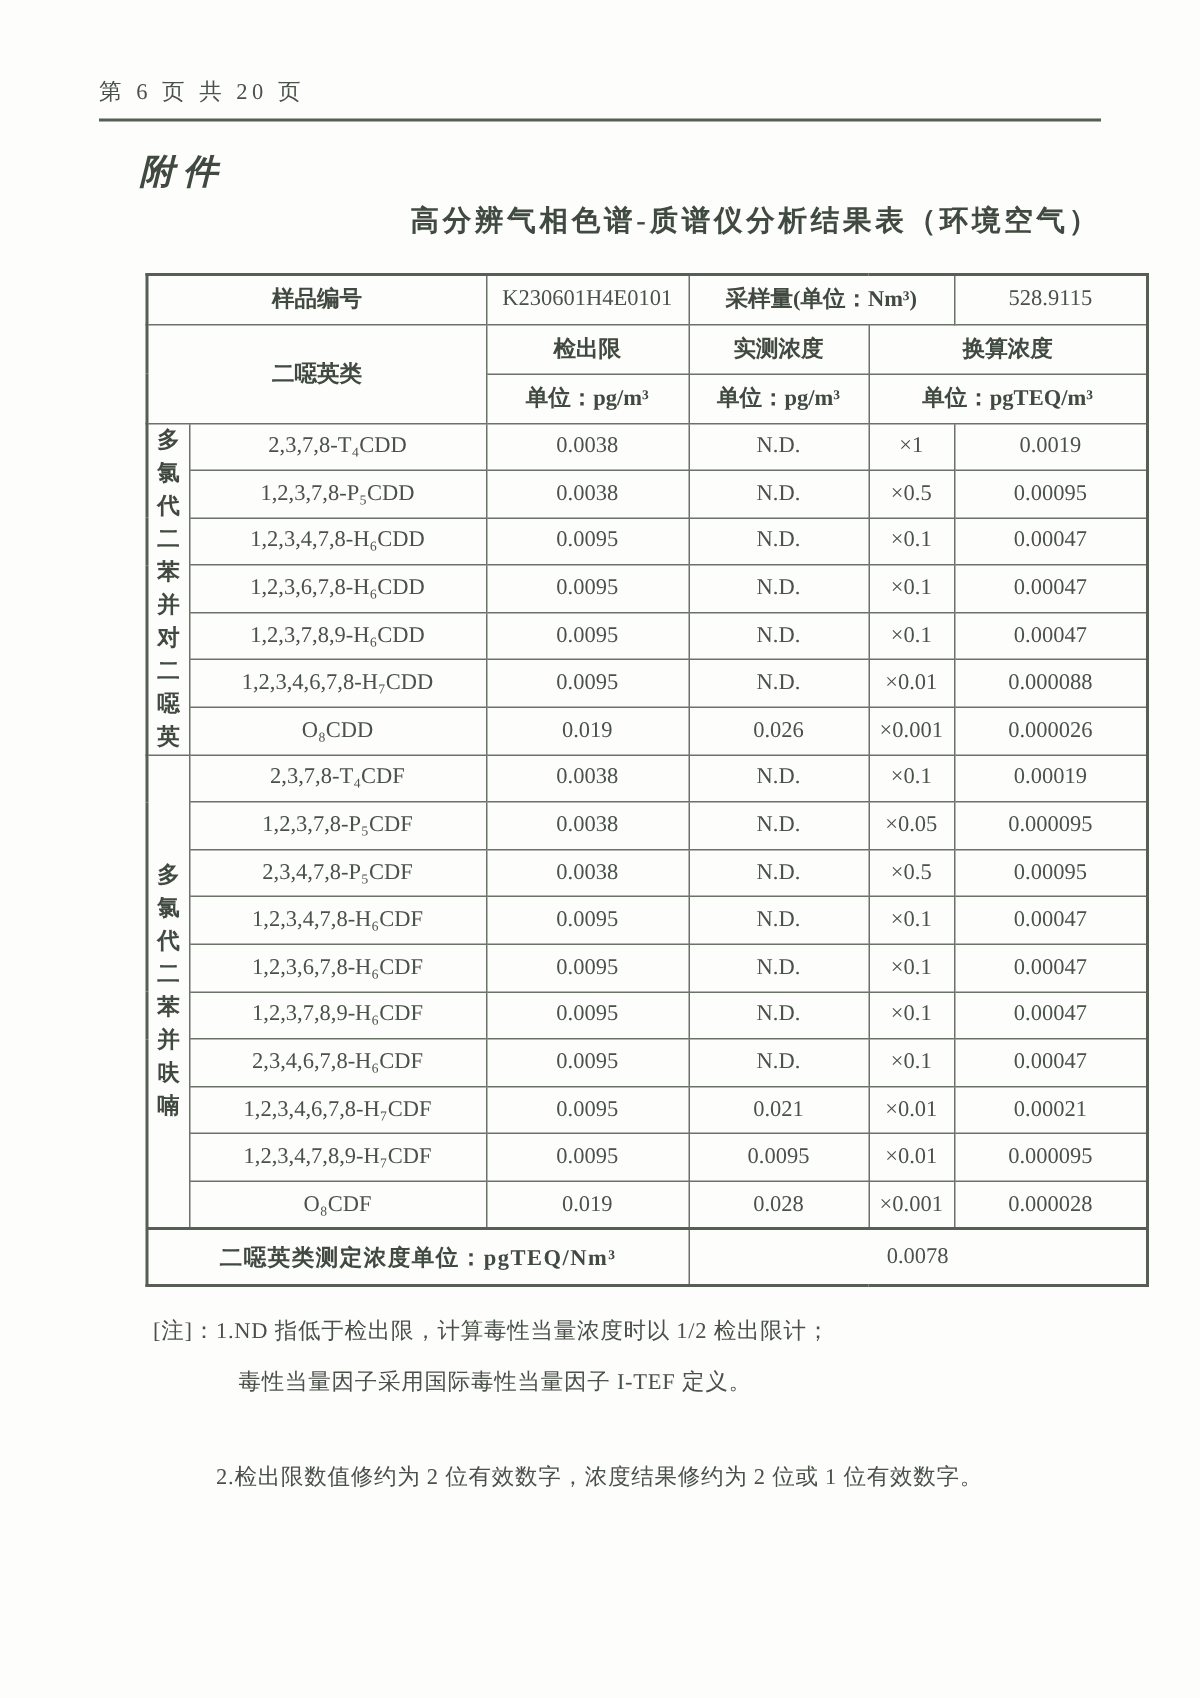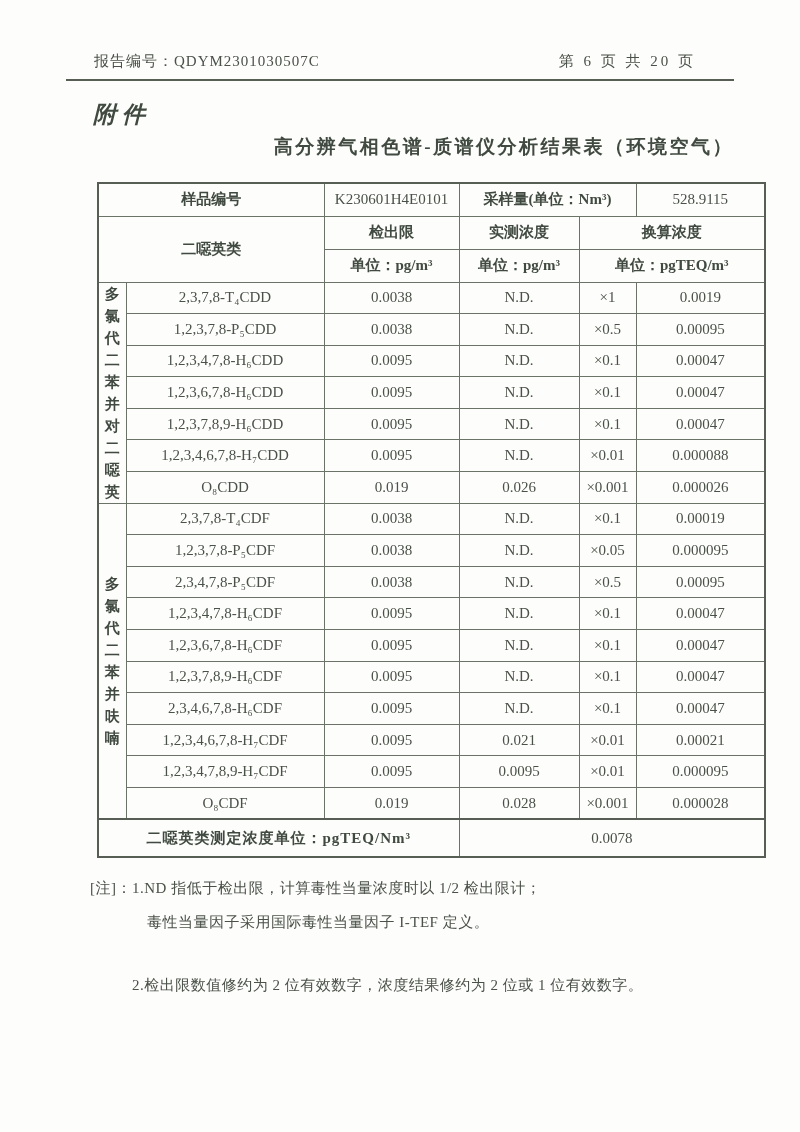--- a/index.html
+++ b/index.html
@@ -68,34 +68,33 @@
     word-break:break-all;line-height:22px;
     font-weight:bold;font-size:15px;color:var(--ink-dark);
     letter-spacing:0;white-space:normal;
   }
   tr.frow{height:38px;}
   tr.frow td{border-top:2px solid var(--bd-dark);}
   tr.frow td.flabel{font-weight:bold;color:var(--ink-dark);letter-spacing:1px;}
 
   
   .notes{
-    position:absolute;left:90px;top:878px;width:620px;
+    position:absolute;left:102px;top:878px;width:620px;
     font-size:15px;color:var(--ink);line-height:21px;
   }
   .notes .note-line{margin-bottom:13px;letter-spacing:0.5px;}
   .notes .indent-a{margin-left:57px;}
   .notes .indent-b{margin-left:42px;margin-top:42px;}
 </style>
 </head>
 <body>
 
 <div class="page">
 
   <div class="page-head">
-    <span class="report-no">报告编号：QDYM2301030507C</span>
     <span class="page-no">第 6 页 共 20 页</span>
   </div>
   <div class="head-rule"></div>
 
   <div class="attachment">附件</div>
   <div class="doc-title">高分辨气相色谱-质谱仪分析结果表（环境空气）</div>
 
   <table class="results">
     <colgroup>
       <col style="width:28px">

